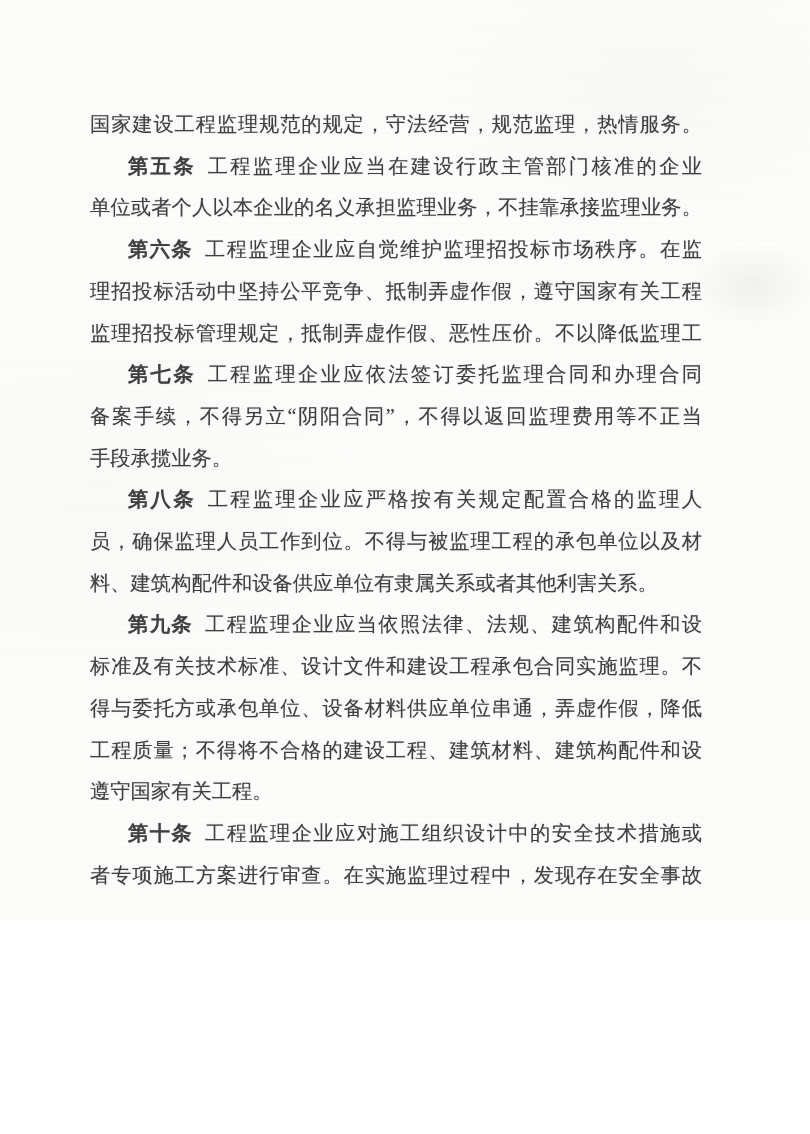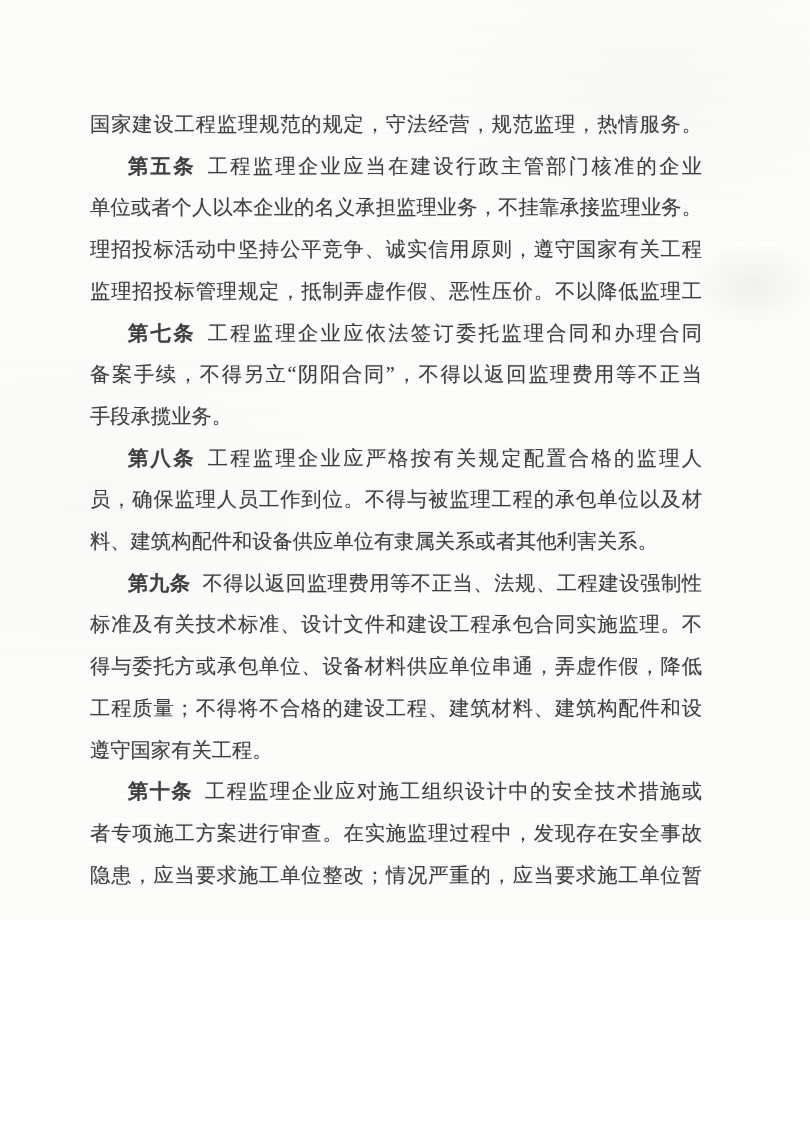--- a/index.html
+++ b/index.html
@@ -54,30 +54,30 @@
   }
 </style>
 </head>
 <body>
 
 <div class="page">
   <div class="textblock">
     <div class="line"><span>国家建设工程监理规范的规定，守法经营，规范监理，热情服务。</span></div>
     <div class="line ind"><b class="article">第五条</b><span>工程监理企业应当在建设行政主管部门核准的企业</span></div>
     <div class="line"><span>单位或者个人以本企业的名义承担监理业务，不挂靠承接监理业务。</span></div>
-    <div class="line"><span>理招投标活动中坚持公平竞争、诚实信用原则，遵守国家有关工程</span></div>
+    <div class="line ind"><b class="article">第六条</b><span>工程监理企业应自觉维护监理招投标市场秩序。在监</span></div>
+    <div class="line"><span>理招投标活动中坚持公平竞争、抵制弄虚作假，遵守国家有关工程</span></div>
     <div class="line"><span>监理招投标管理规定，抵制弄虚作假、恶性压价。不以降低监理工</span></div>
     <div class="line ind"><b class="article">第七条</b><span>工程监理企业应依法签订委托监理合同和办理合同</span></div>
     <div class="line"><span>备案手续，不得另立“阴阳合同”，不得以返回监理费用等不正当</span></div>
     <div class="line end"><span>手段承揽业务。</span></div>
     <div class="line ind"><b class="article">第八条</b><span>工程监理企业应严格按有关规定配置合格的监理人</span></div>
     <div class="line"><span>员，确保监理人员工作到位。不得与被监理工程的承包单位以及材</span></div>
     <div class="line end"><span>料、建筑构配件和设备供应单位有隶属关系或者其他利害关系。</span></div>
-    <div class="line ind"><b class="article">第九条</b><span>不得以返回监理费用等不正当、法规、工程建设强制性</span></div>
+    <div class="line ind"><b class="article">第九条</b><span>工程监理企业应当依照法律、法规、建筑构配件和设</span></div>
     <div class="line"><span>标准及有关技术标准、设计文件和建设工程承包合同实施监理。不</span></div>
     <div class="line"><span>得与委托方或承包单位、设备材料供应单位串通，弄虚作假，降低</span></div>
     <div class="line"><span>工程质量；不得将不合格的建设工程、建筑材料、建筑构配件和设</span></div>
     <div class="line end"><span>遵守国家有关工程。</span></div>
     <div class="line ind"><b class="article">第十条</b><span>工程监理企业应对施工组织设计中的安全技术措施或</span></div>
     <div class="line"><span>者专项施工方案进行审查。在实施监理过程中，发现存在安全事故</span></div>
-    <div class="line"><span>隐患，应当要求施工单位整改；情况严重的，应当要求施工单位暂</span></div>
   </div>
 </div>
 
 </body></html>

